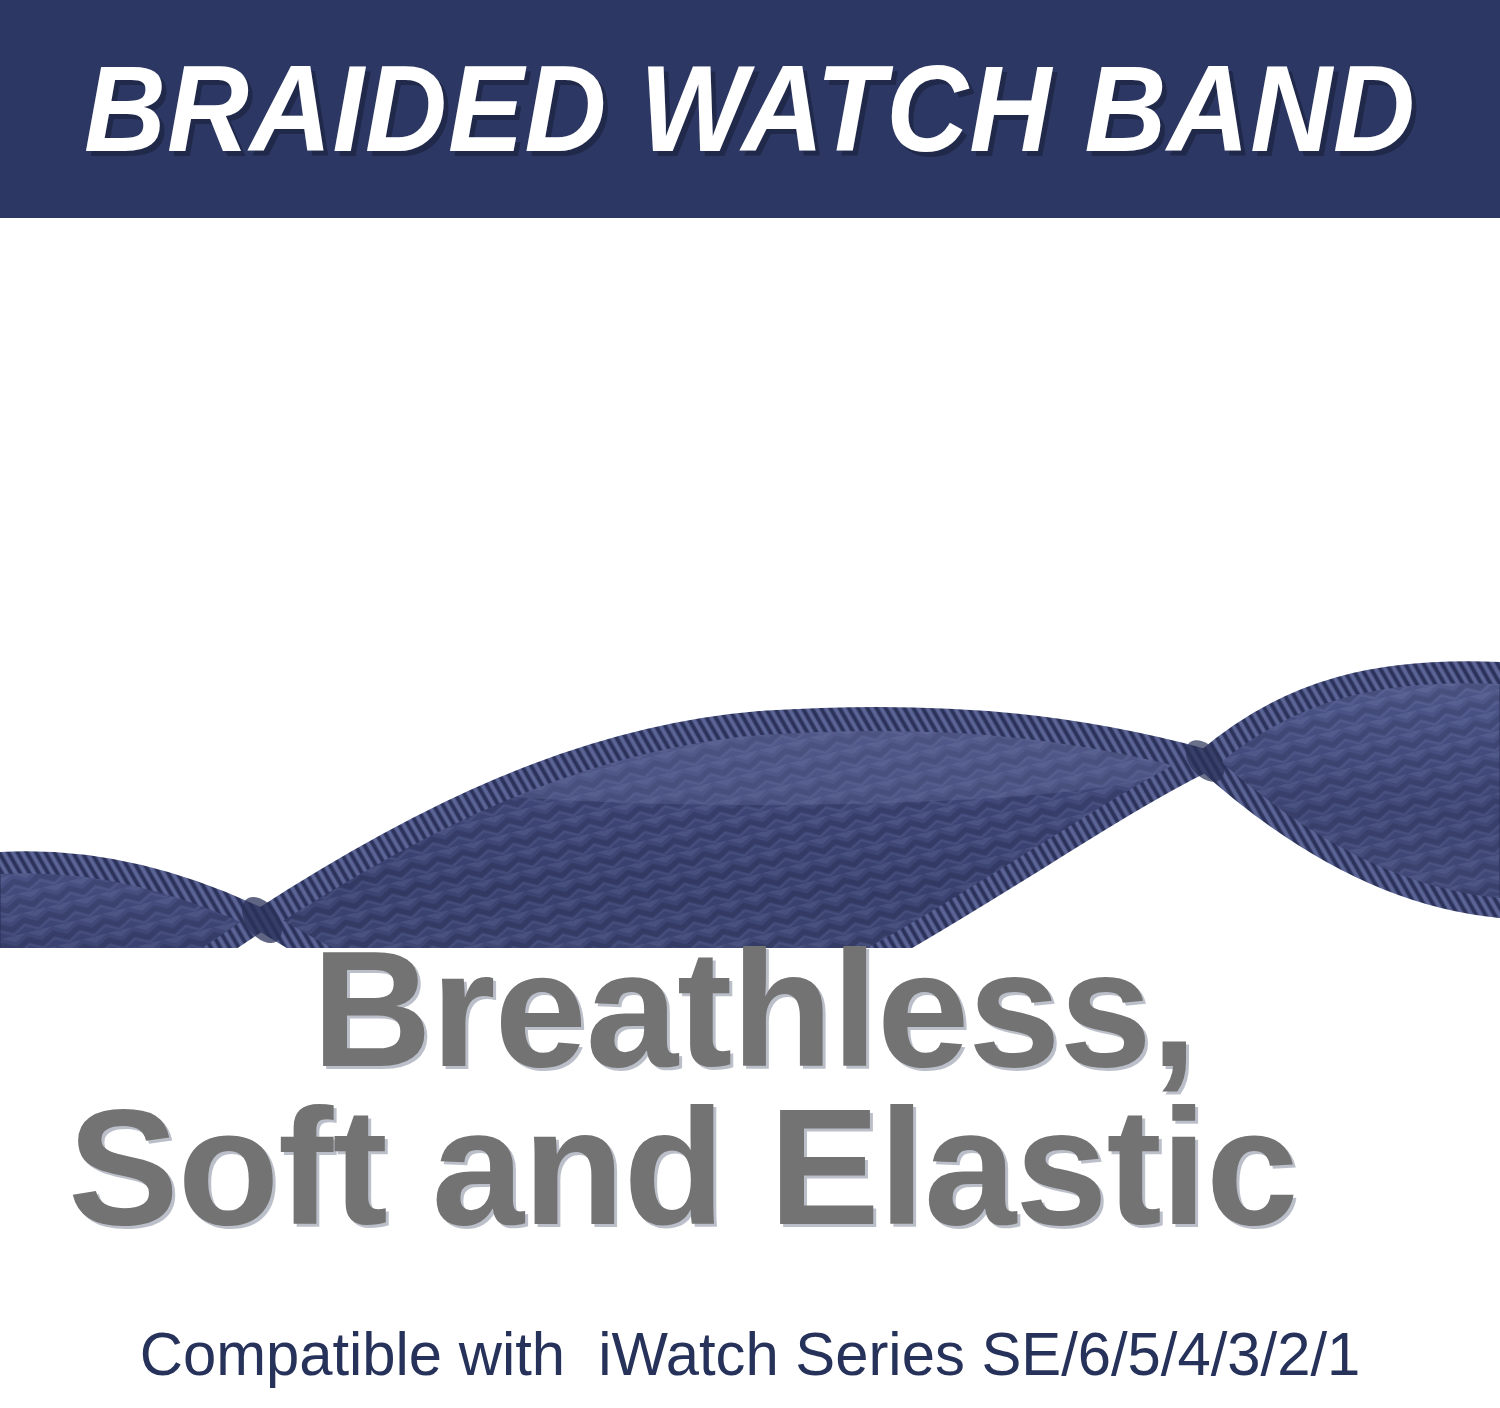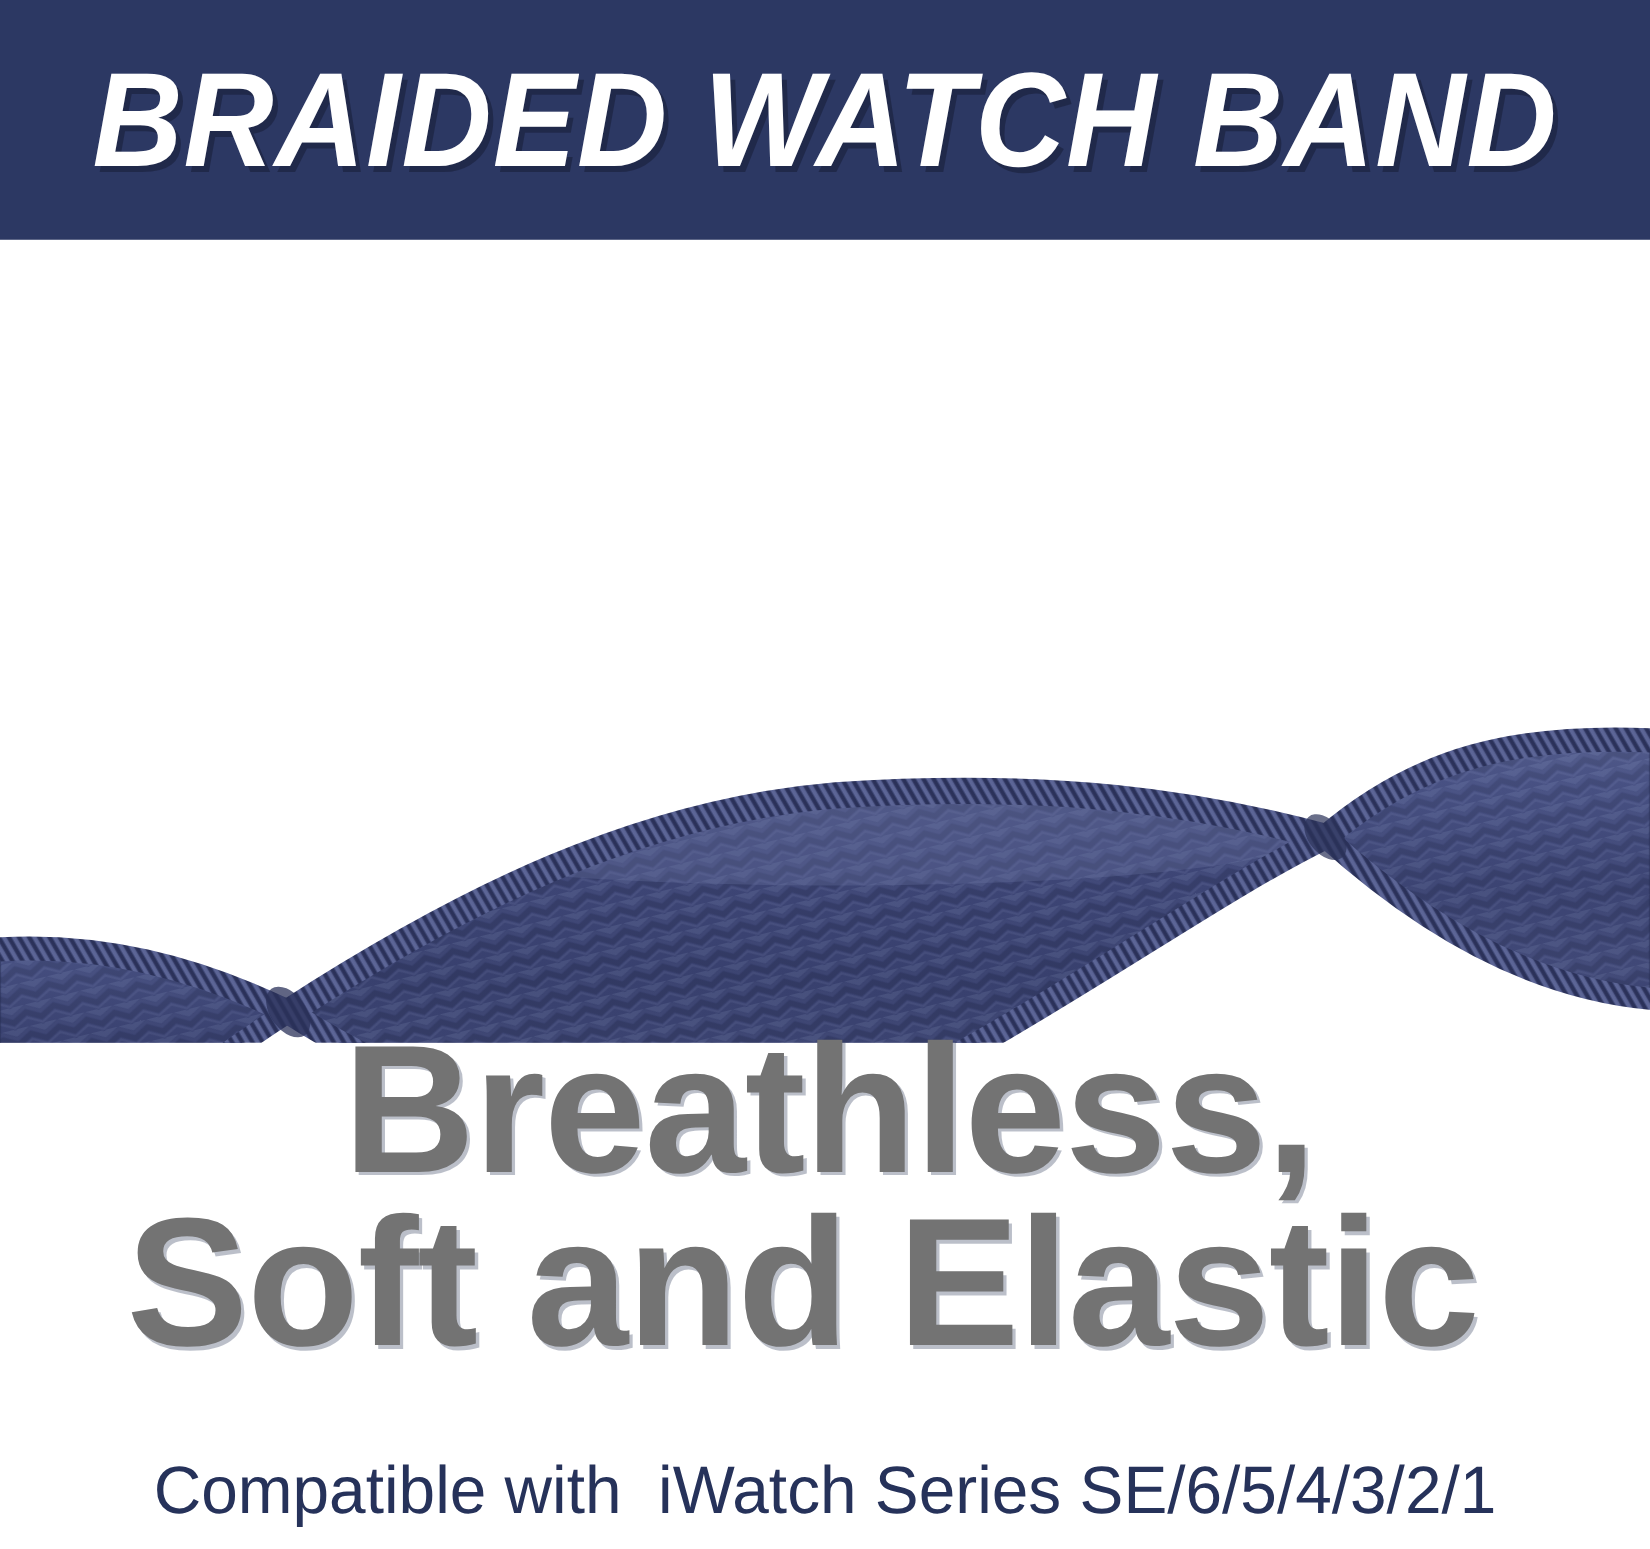--- a/index.html
+++ b/index.html
@@ -80,21 +80,21 @@
     font-size: 166px;
     line-height: 158px;
     letter-spacing: -1px;
     text-shadow: 3px 3px 0 rgba(30,42,75,0.30);
   }
   .headline-line {
     display: block;
     white-space: nowrap;
   }
   #headline-line-1 { padding-left: 312px; }
-  #headline-line-2 { padding-left: 115px; }
+  #headline-line-2 { padding-left: 68px; }
 
   
   #subtitle {
     position: absolute;
     left: 0;
     top: 1318px;
     width: 1500px;
     text-align: center;
     color: #26325a;
     font-family: "Liberation Sans", sans-serif;

